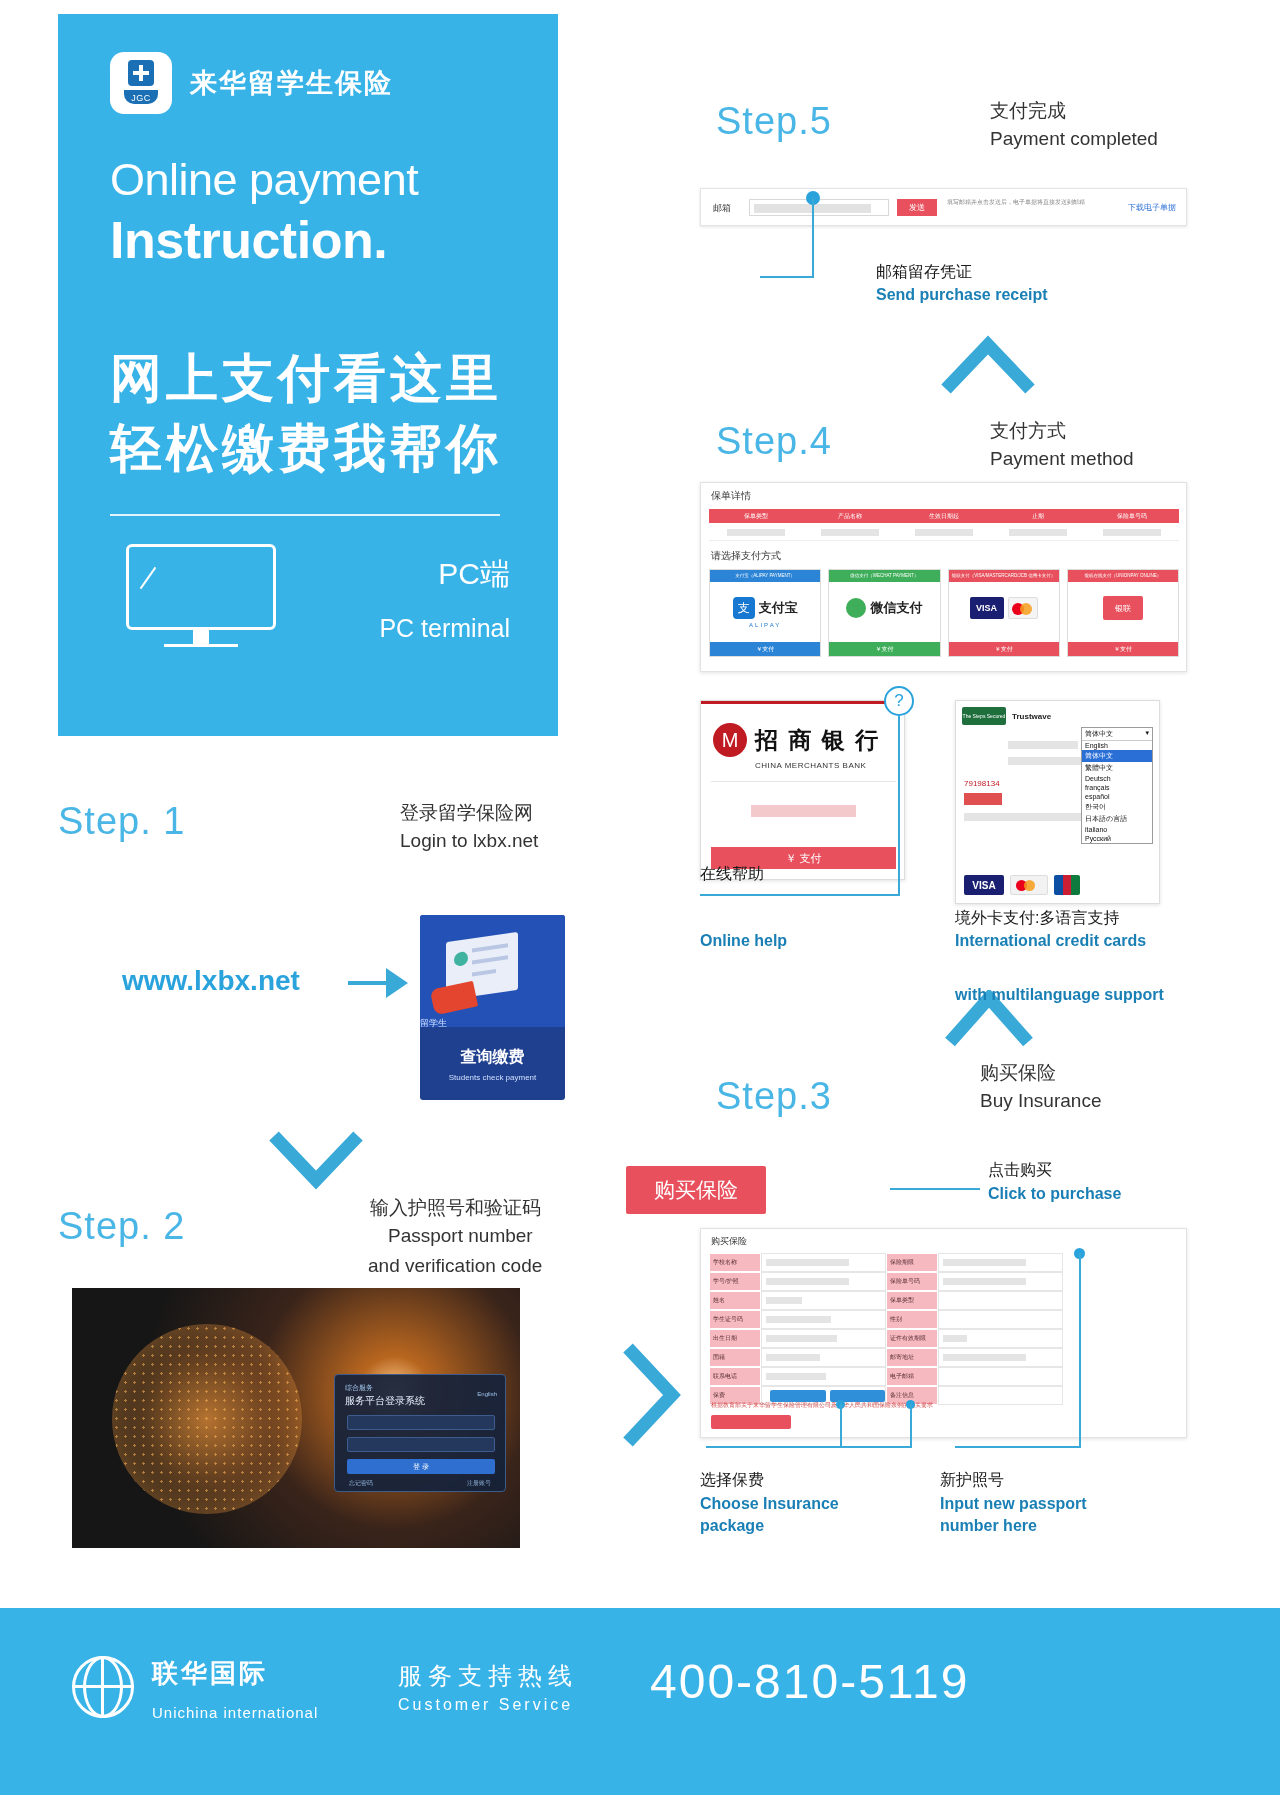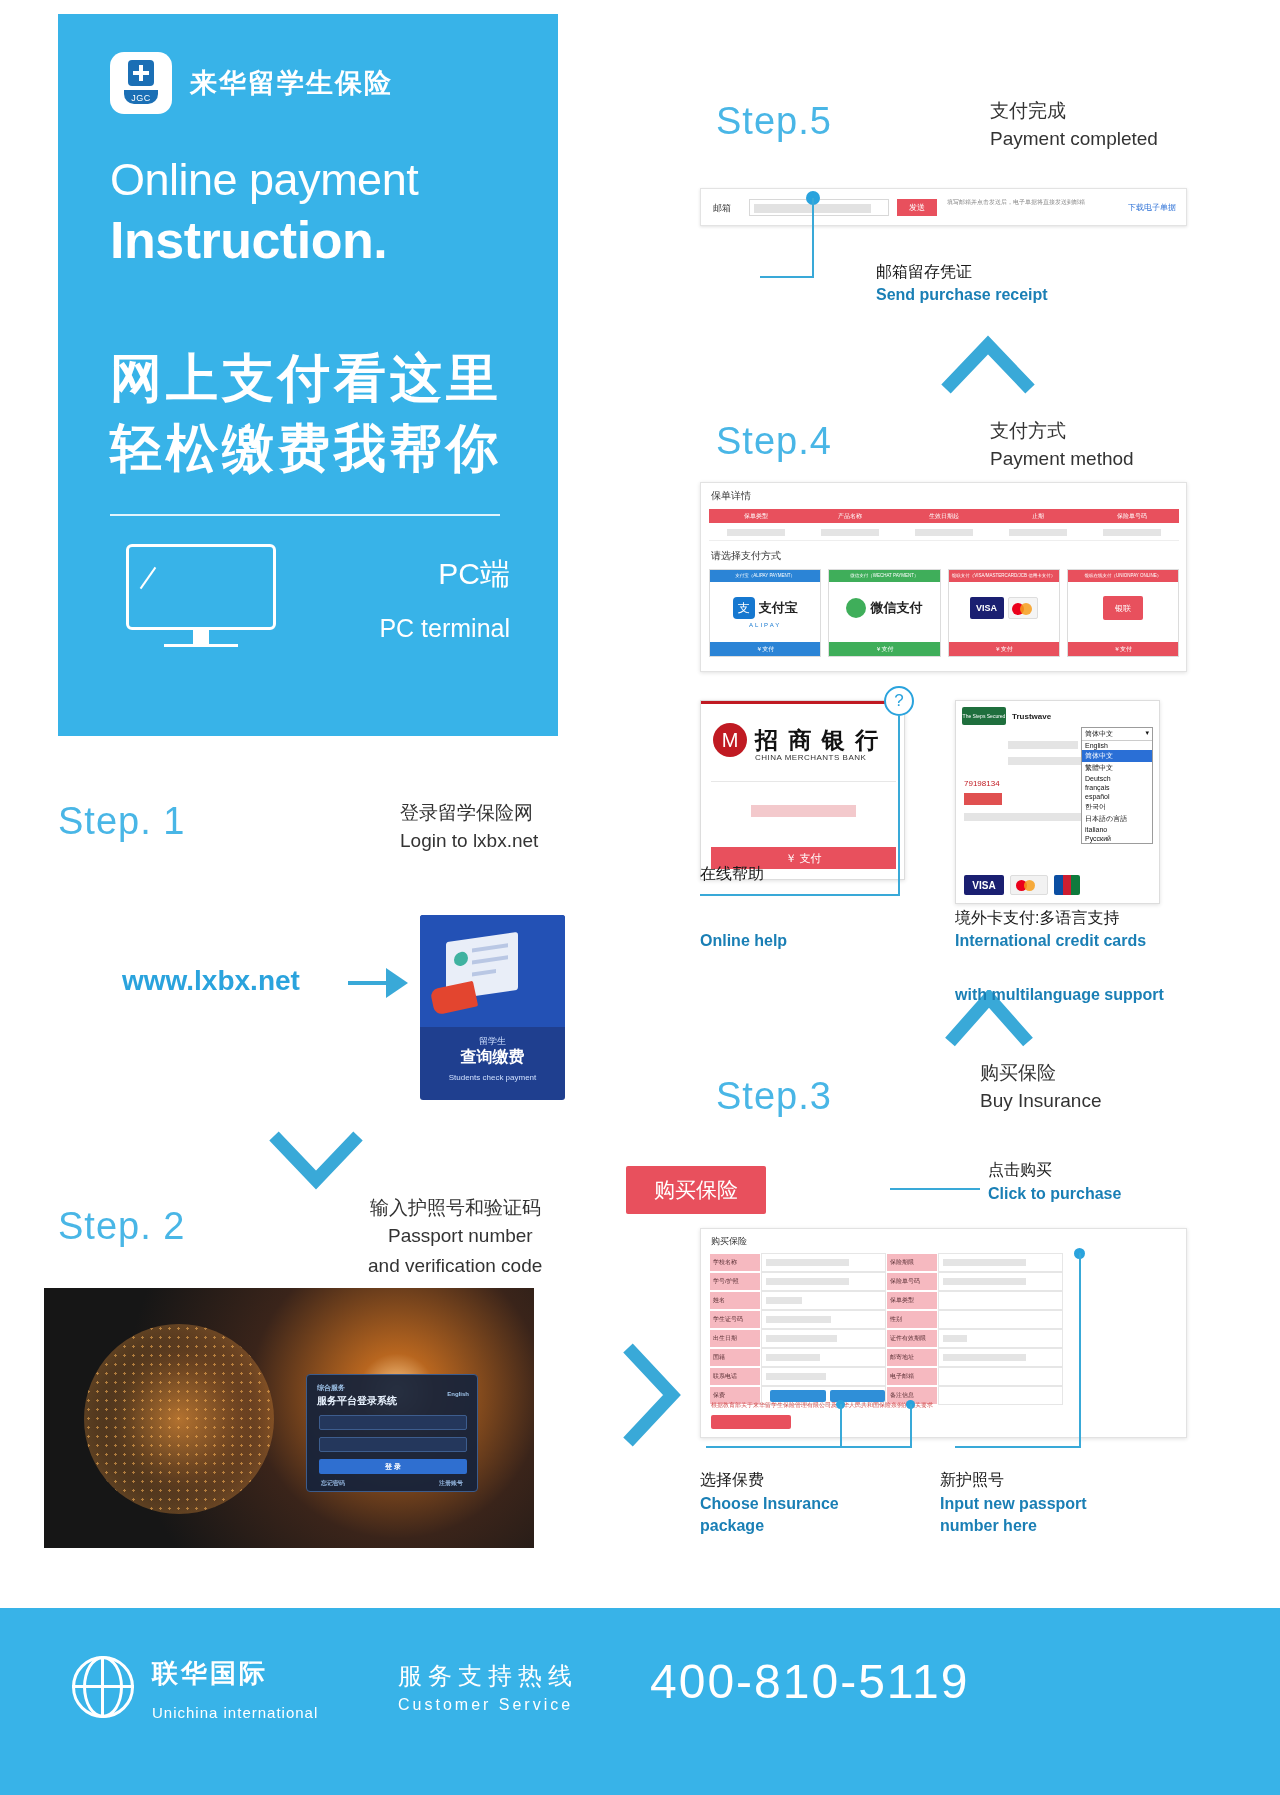--- a/index.html
+++ b/index.html
@@ -69,28 +69,28 @@
   .arrow-line { position:absolute; background:#39a9d8; }
   .chev { position:absolute; }
 
   
   .s1card { position:absolute; left:420px; top:915px; width:145px; height:185px; background:#1f3f8f; border-radius:3px; overflow:hidden;}
   .s1card .band { position:absolute; left:0; top:0; width:100%; height:112px; background:#2351b5;}
   .s1card .doc { position:absolute; left:26px; top:22px; width:72px; height:58px; background:#e9eef8; border-radius:3px; transform:skewY(-8deg);}
   .s1card .doc .ln { position:absolute; left:26px; height:4px; background:#b9c7e4; width:36px;}
   .s1card .doc .circ { position:absolute; left:8px; top:12px; width:14px; height:14px; border-radius:50%; background:#3fb2a0;}
   .s1card .hand { position:absolute; left:12px; top:70px; width:44px; height:26px; background:#e3452f; border-radius:8px 2px 2px 8px; transform:rotate(-12deg);}
-  .s1card .t1 { position:absolute; left:0; width:100%; text-align:center; top:120px; color:#cfe0ff; font-size:9px;}
+  .s1card .t1 { position:absolute; left:0; width:100%; top:102px; color:#cfe0ff; font-size:9px;}
   .s1card .t2 { position:absolute; left:0; width:100%; text-align:center; top:132px; color:#fff; font-size:16px; font-weight:bold;}
   .s1card .t3 { position:absolute; left:0; width:100%; text-align:center; top:158px; color:#cfe0ff; font-size:8px;}
 
   
-  .s2img { position:absolute; left:44px; top:1288px; width:490px; height:260px;
+  .s2img { position:absolute; left:72px; top:1288px; width:448px; height:260px;
            background:radial-gradient(circle at 72% 40%, #ffcf8f 0%, #b8661f 10%, #3a241a 38%, #161616 70%);
-           overflow:hidden;font-weight:bold;}
+           overflow:hidden;}
   .s2img .globe { position:absolute; left:40px; top:36px; width:190px; height:190px; border-radius:50%;
            background:radial-gradient(circle at 50% 50%, rgba(255,160,60,.65), rgba(120,60,20,.15) 70%, transparent 72%);
            box-shadow:inset 0 0 40px rgba(255,170,70,.5);}
   .s2img .dots { position:absolute; left:40px; top:36px; width:190px; height:190px; border-radius:50%;
            background-image:radial-gradient(#ffb759 1px, transparent 1.2px);
            background-size:9px 9px; opacity:.55;}
   .login-box { position:absolute; left:262px; top:86px; width:172px; height:118px; background:rgba(22,34,58,.93); border:1px solid #3c5c8d; border-radius:4px;}
   .login-box .lb-t1 { position:absolute; left:10px; top:8px; font-size:7px; color:#9fc4ea;}
   .login-box .lb-t2 { position:absolute; left:10px; top:19px; font-size:10px; color:#e9f3ff;}
   .login-box .lb-en { position:absolute; right:8px; top:16px; font-size:6px; color:#9fc4ea;}
@@ -141,21 +141,21 @@
   .card-mc:before { left:3px; background:#eb001b; }
   .card-mc:after  { left:11px; background:#f79e1b; opacity:.85; }
   .card-up { width:40px; height:24px; background:#e8505d; color:#fff; font-size:8px; display:flex; align-items:center; justify-content:center; border-radius:2px;}
 
   
   .cmb { position:absolute; left:700px; top:700px; width:205px; height:180px; background:#fff; border:1px solid #ddd; box-shadow:0 1px 4px rgba(0,0,0,.12);}
   .cmb .bar { position:absolute; left:0; top:0; width:100%; height:3px; background:#c01a22;}
   .cmb-logo { position:absolute; left:12px; top:22px; display:flex; align-items:center; gap:8px;}
   .cmb-logo .mark { width:34px; height:34px; border-radius:50%; background:#c01a22; color:#fff; font-size:20px; display:flex; align-items:center; justify-content:center;}
   .cmb-logo .nm { font-size:23px; font-weight:bold; color:#111; letter-spacing:2px;}
-  .cmb .en { position:absolute; left:54px; top:52px; font-size:8px; color:#333; letter-spacing:.5px;}
+  .cmb .en { position:absolute; left:54px; top:60px; font-size:8px; color:#333; letter-spacing:.5px;}
   .cmb .rule { position:absolute; left:10px; top:80px; width:185px; border-top:1px solid #e7e7e7;}
   .cmb .blk { position:absolute; left:50px; top:104px; width:105px; height:12px; background:#f3c9cc;}
   .cmb .paybtn { position:absolute; left:10px; bottom:10px; width:185px; height:22px; background:#e8505d; color:#fff; font-size:11px; display:flex; align-items:center; justify-content:center;}
   .help-badge { position:absolute; left:884px; top:686px; width:30px; height:30px; border-radius:50%; background:#fff; border:2px solid #2aa3dd; color:#2aa3dd; font-size:17px; display:flex; align-items:center; justify-content:center;}
 
   
   .intl { position:absolute; left:955px; top:700px; width:205px; height:204px; background:#fff; border:1px solid #ddd; box-shadow:0 1px 4px rgba(0,0,0,.12); overflow:hidden;}
   .intl .top { position:absolute; left:6px; top:6px; display:flex; gap:6px; align-items:center;}
   .intl .seal { width:44px; height:18px; background:#1f6f3d; color:#fff; font-size:5px; display:flex; align-items:center; justify-content:center; border-radius:2px;}
   .intl .tw { font-size:8px; color:#222; font-weight:bold;}

